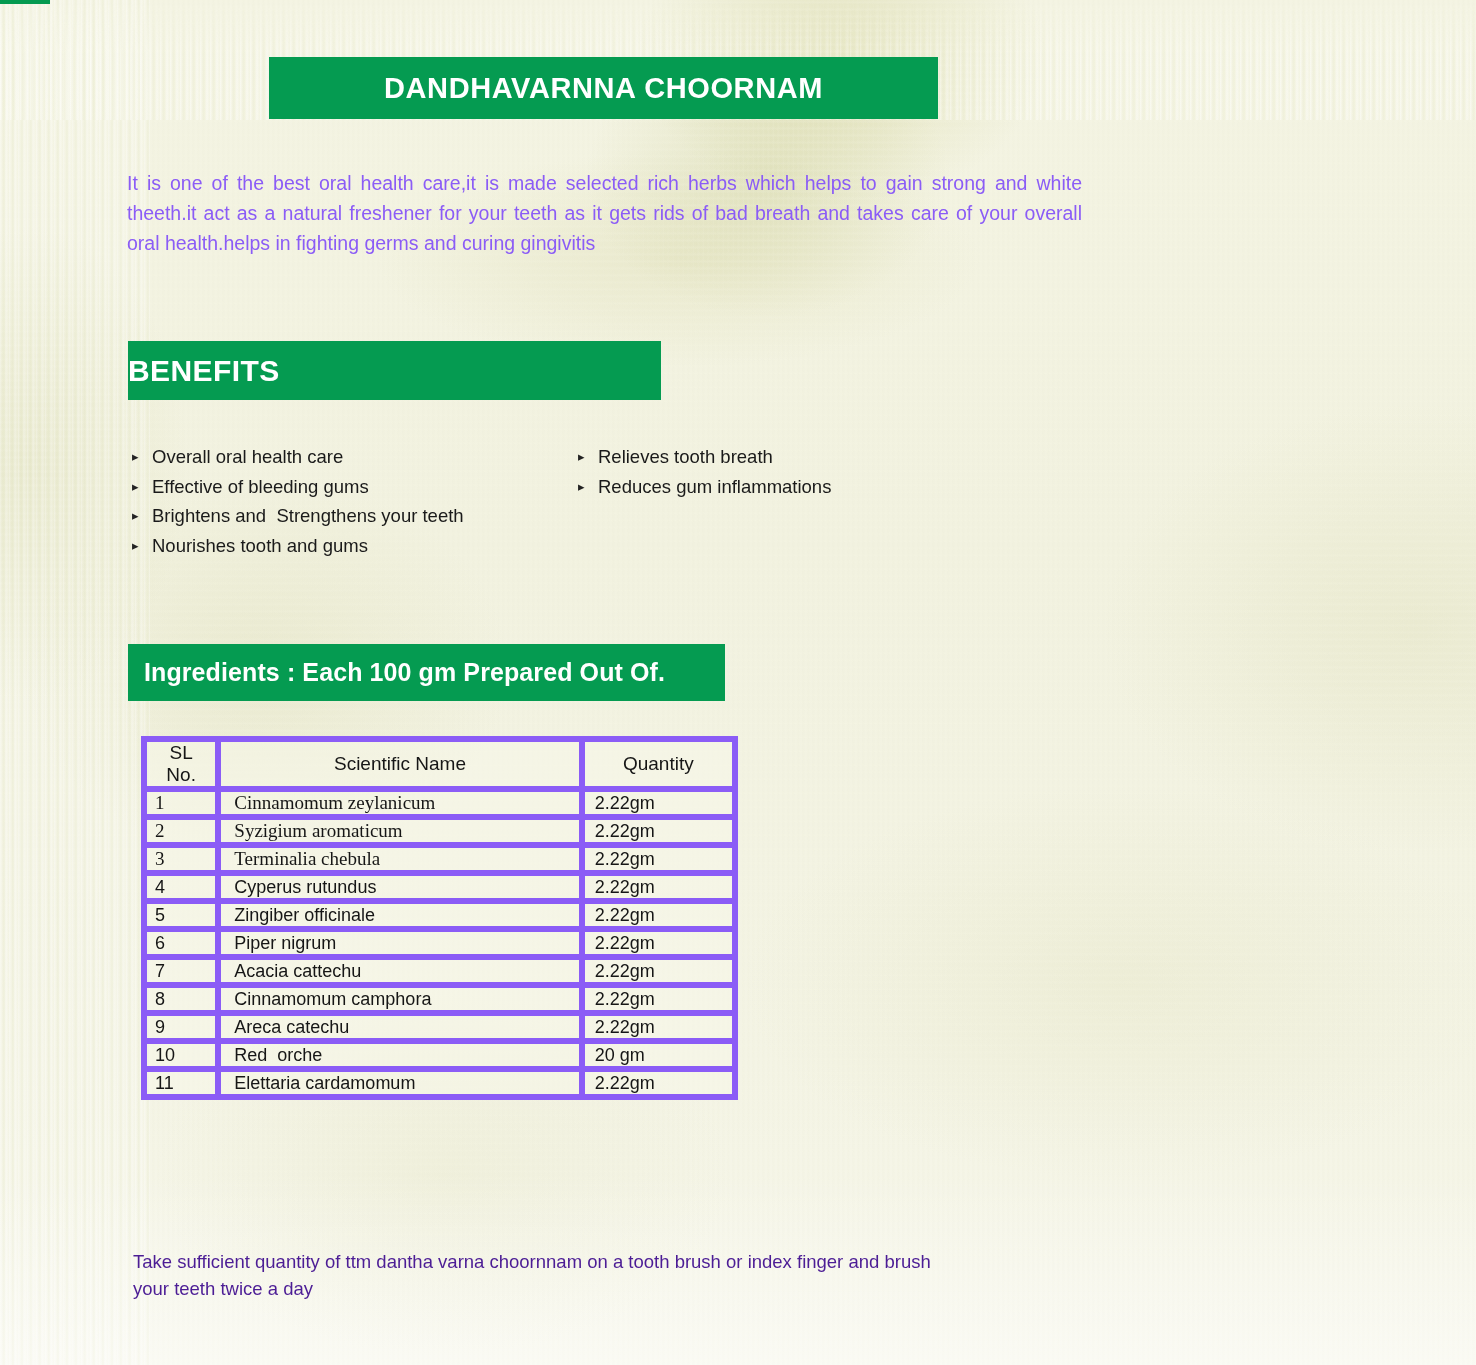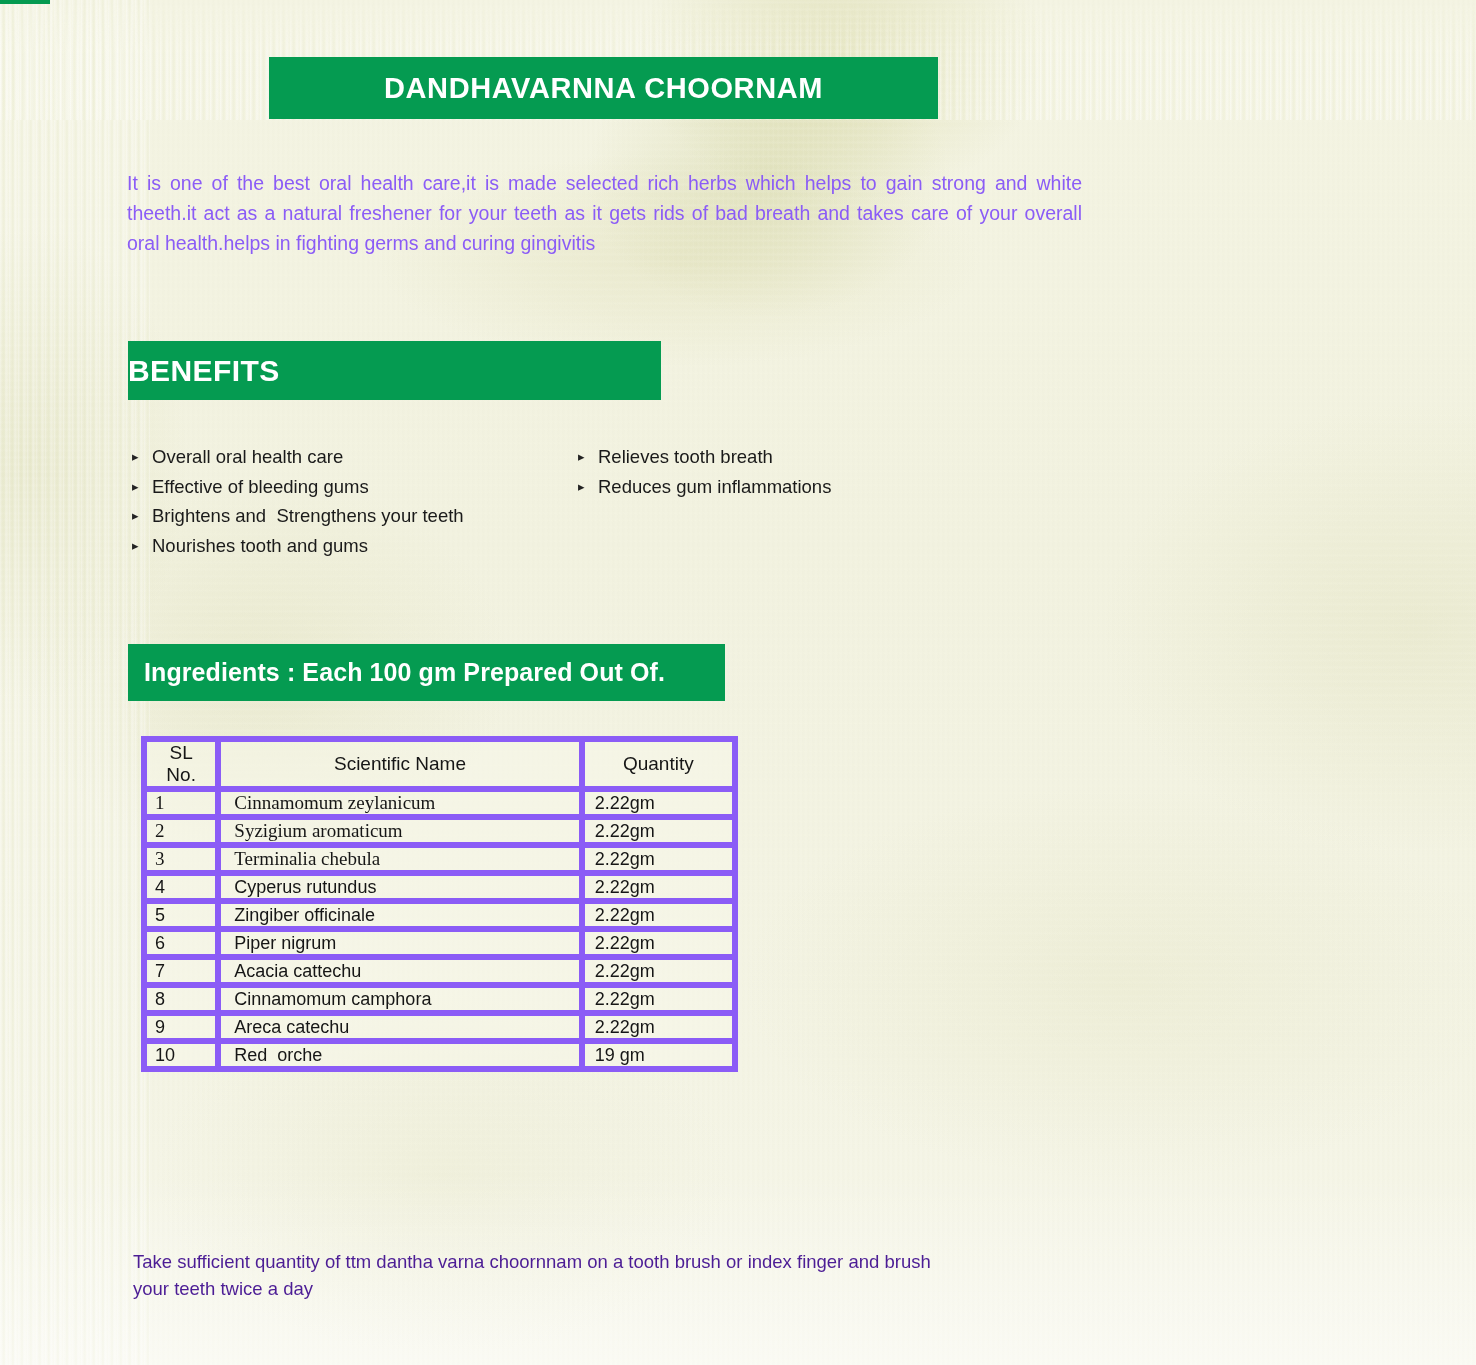--- a/index.html
+++ b/index.html
@@ -297,21 +297,26 @@
         <td class="qty">2.22gm</td>
       </tr>
       <tr>
         <td class="sl">9</td>
         <td class="name">Areca catechu</td>
         <td class="qty">2.22gm</td>
       </tr>
       <tr>
         <td class="sl">10</td>
         <td class="name">Red  orche</td>
-        <td class="qty">19 gm</td>
+        <td class="qty">20 gm</td>
+      </tr>
+      <tr>
+        <td class="sl">11</td>
+        <td class="name">Elettaria cardamomum</td>
+        <td class="qty">2.22gm</td>
       </tr>
     </tbody>
   </table>
 
 
   <p class="usage-text"><span>Take sufficient quantity of ttm dantha varna choornnam on a tooth brush or index finger and brush</span> <span class="last">your teeth twice a day</span></p>
 
 </div>
 
 </body></html>

